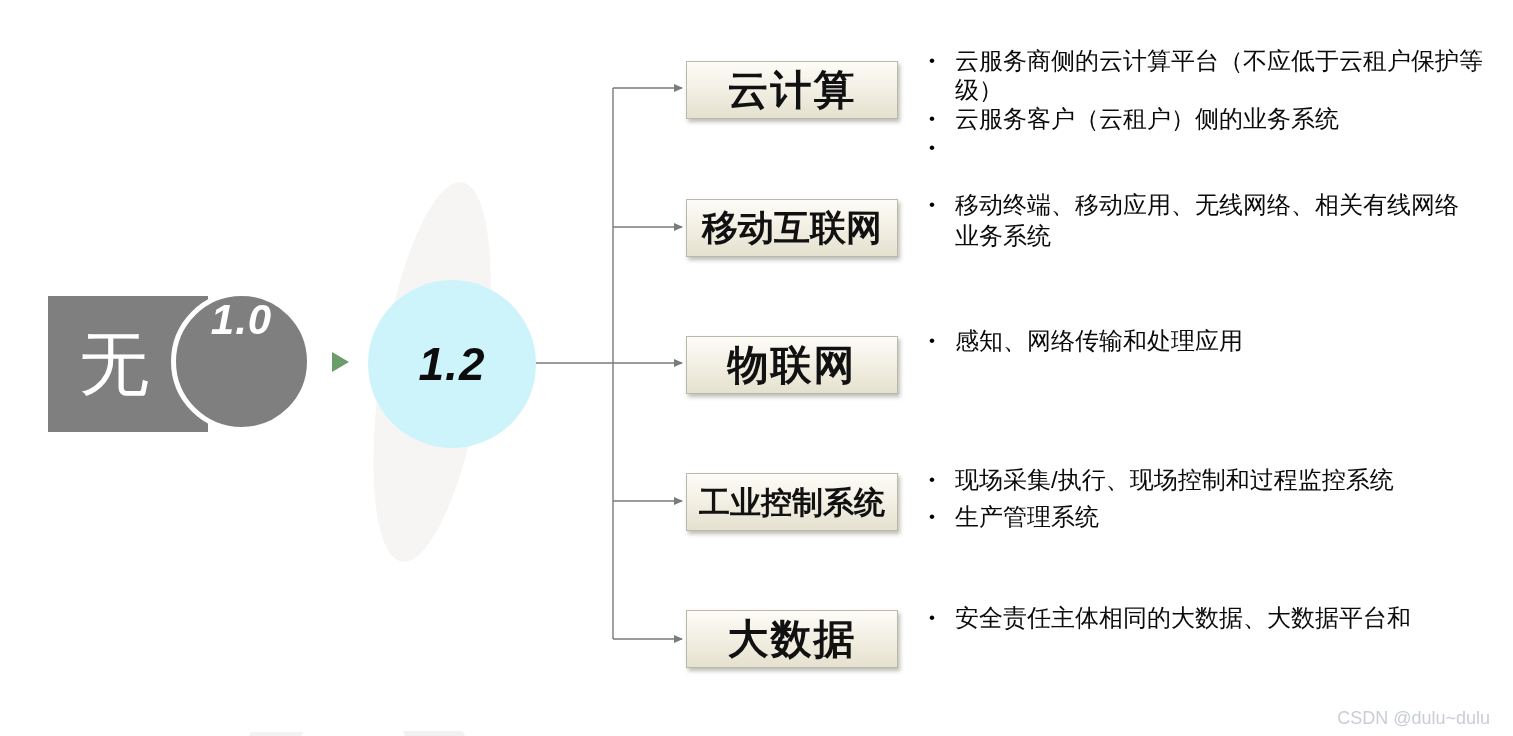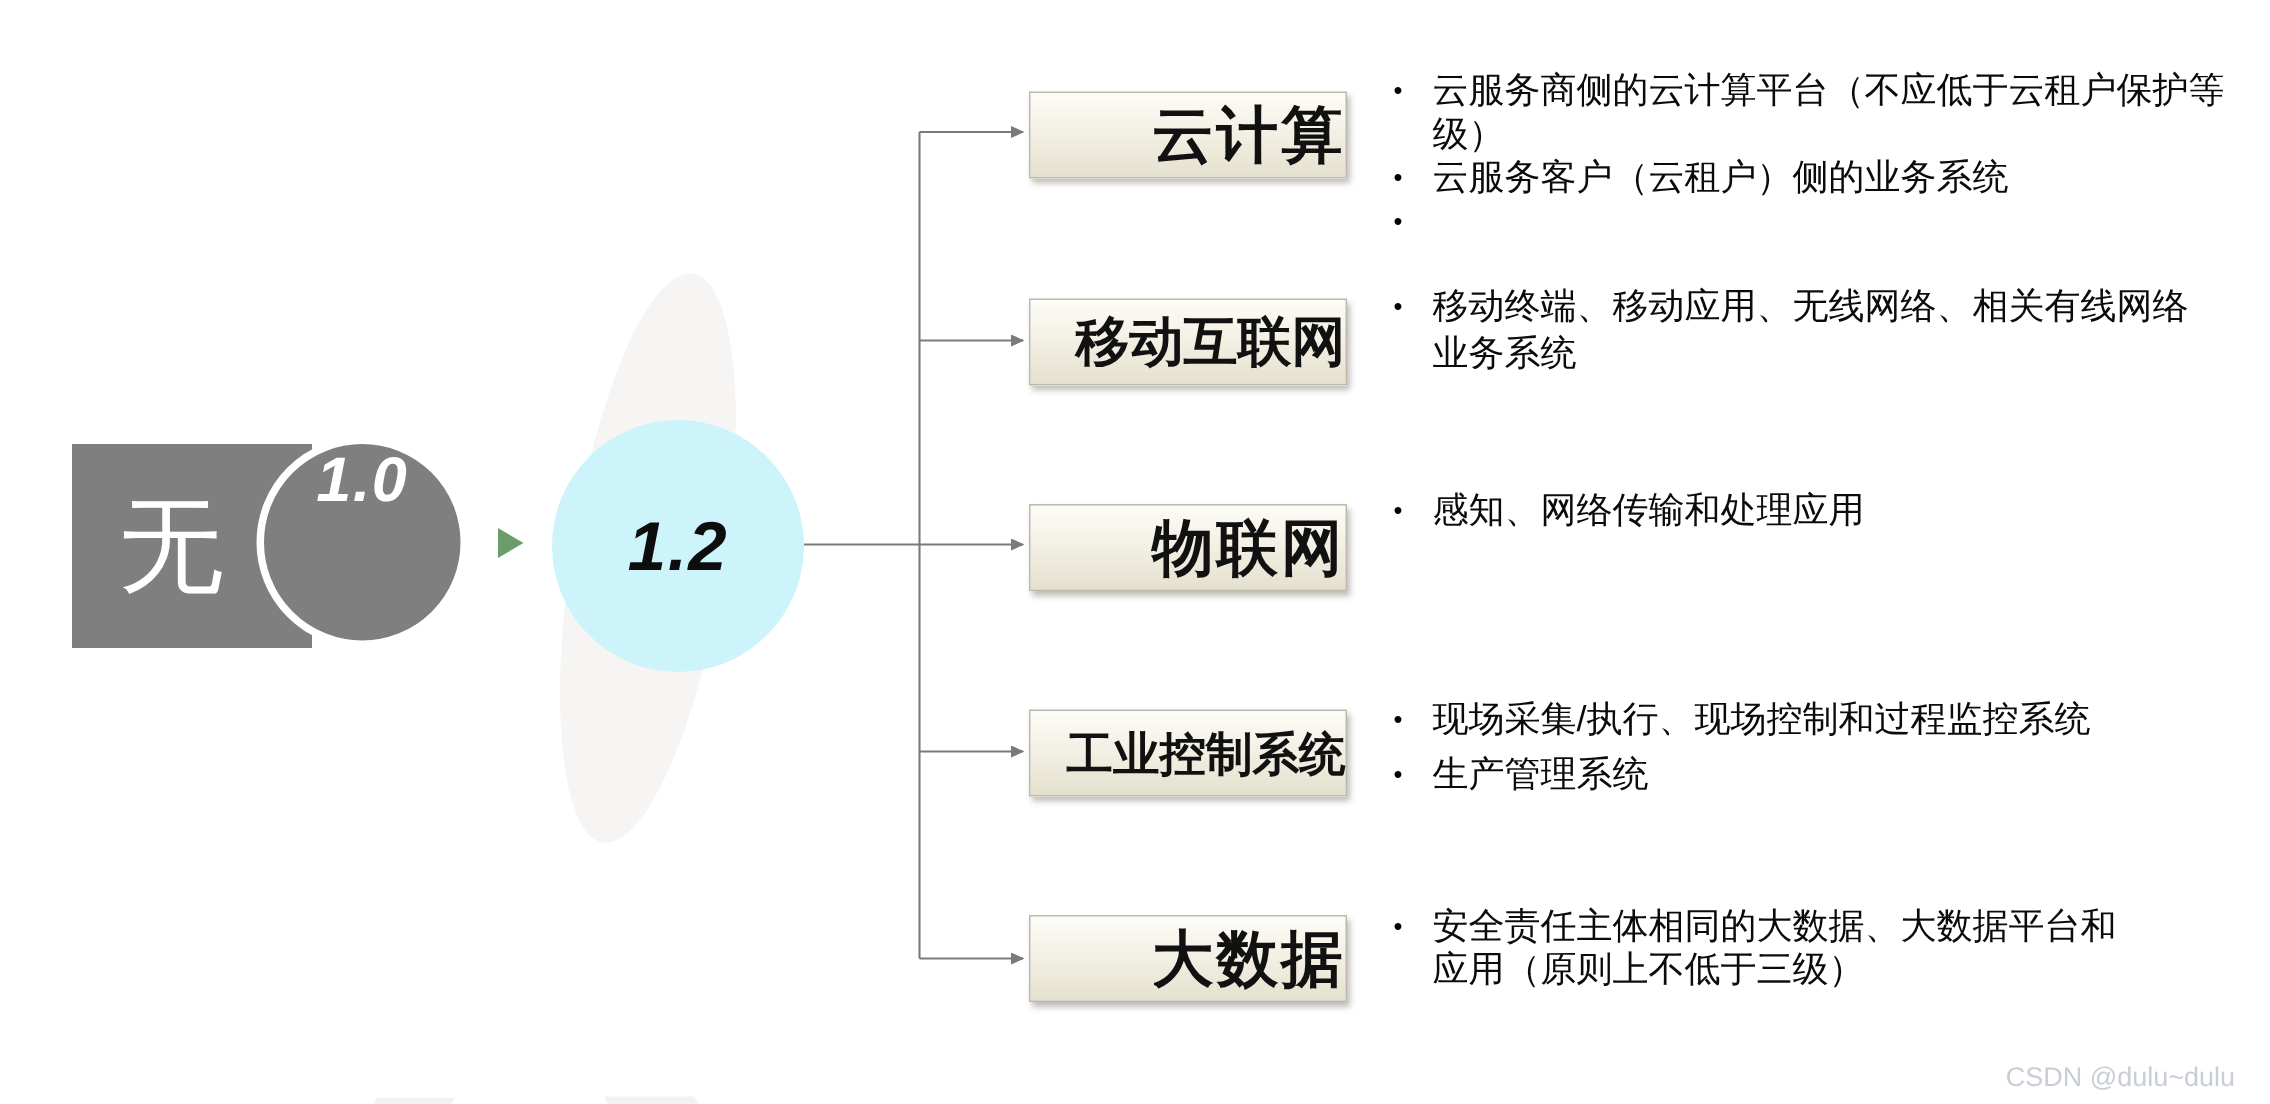--- a/index.html
+++ b/index.html
@@ -21,21 +21,21 @@
     background:#cdf4fa;display:flex;align-items:center;justify-content:center;z-index:2;}
   .circle20 span{color:#0d0d0d;font-size:46px;font-weight:bold;font-style:italic;letter-spacing:1px;}
 
   
   .connectors{position:absolute;left:0;top:0;width:1513px;height:736px;z-index:1;}
 
   
   .cat-box{position:absolute;left:686px;width:210px;height:56px;
     background:linear-gradient(180deg,#fdfcf7 0%,#f2efe3 50%,#e5e1cf 100%);
     border:1px solid #bdb9aa;box-shadow:2px 3px 4px rgba(110,108,96,0.45);
-    display:flex;align-items:center;justify-content:flex-end;z-index:2;}
+    display:flex;align-items:center;justify-content:center;z-index:2;}
   .cat-box span{font-weight:800;color:#111111;line-height:1;}
   .fs3{font-size:41px;letter-spacing:2px;}
   .fs5{font-size:36px;}
   .fs6{font-size:31px;}
   #box0{top:61px;} #box1{top:199px;} #box2{top:336px;} #box3{top:473px;} #box4{top:610px;}
 
   
   .bullets{position:absolute;left:929px;width:585px;list-style:none;margin:0;padding:0;z-index:2;}
   .bullets li{display:flex;font-size:24px;line-height:29px;color:#0b0b0b;font-weight:500;}
   .bullets .dot{width:26px;flex:0 0 26px;font-size:17px;line-height:29px;color:#000;}
@@ -144,24 +144,20 @@
       <span class="dot">•</span>
       <span>生产管理系统</span>
     </li>
   </ul>
 
   <ul class="bullets" id="blk4">
     <li>
       <span class="dot">•</span>
       <span>安全责任主体相同的大数据、大数据平台和</span>
     </li>
-    <li>
-      <span class="dot"></span>
-      <span>应用（原则上不低于三级）</span>
-    </li>
   </ul>
 
   <div class="watermark">CSDN @dulu~dulu</div>
 
   <div class="bottom-artifact ba1"></div>
   <div class="bottom-artifact ba2"></div>
 
 </div>
 
 </body></html>

